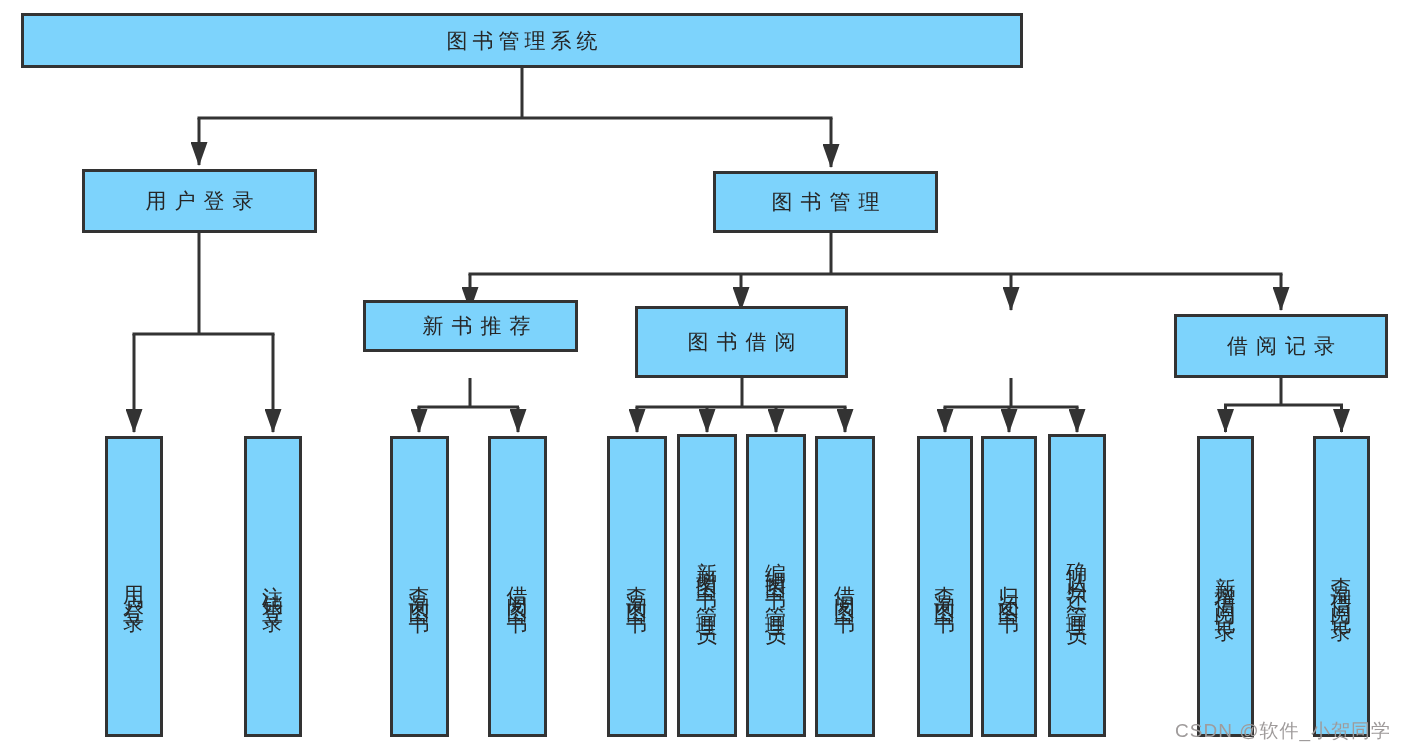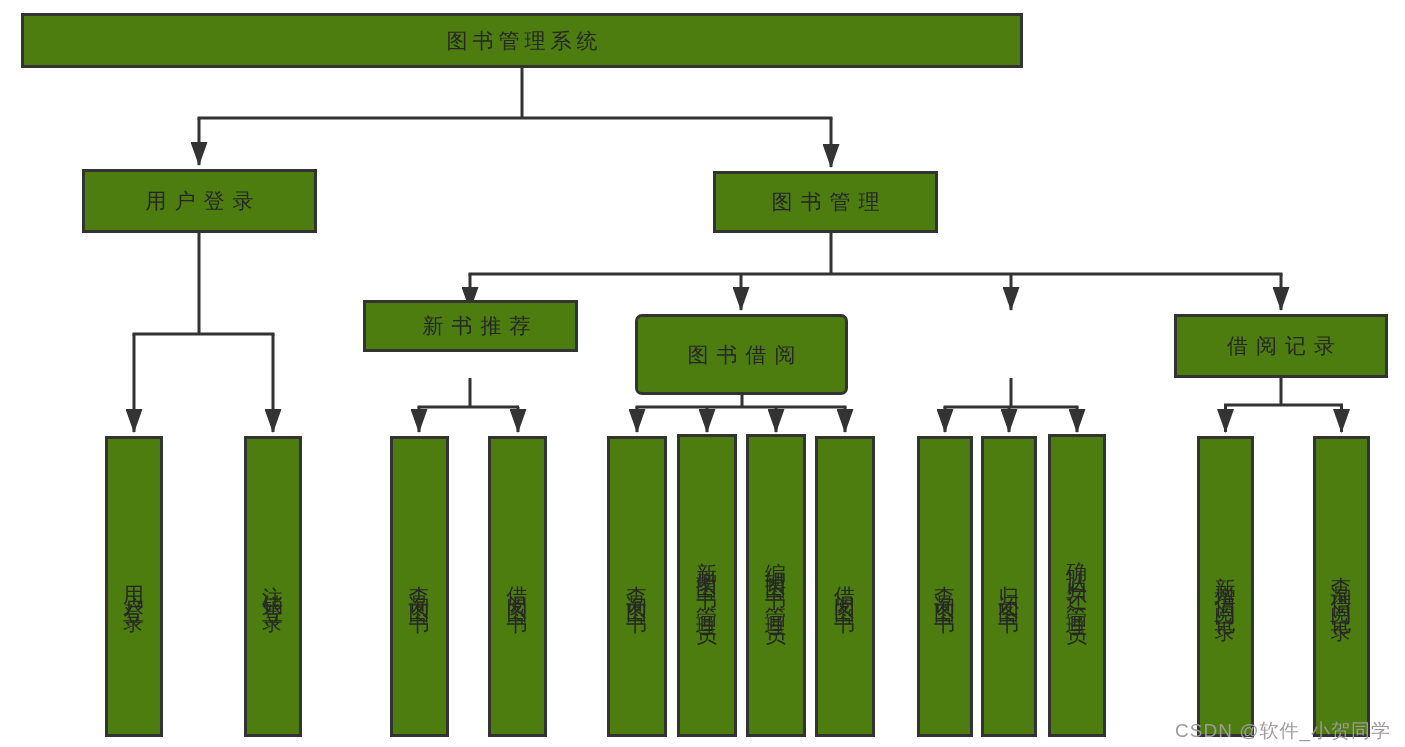--- a/index.html
+++ b/index.html
@@ -18,21 +18,21 @@
     background: #ffffff;
   }
   #connectors {
     position: absolute;
     left: 0; top: 0;
     width: 1405px; height: 747px;
   }
   .node {
     position: absolute;
     box-sizing: border-box;
-    background: #4d7c0f;
+    background: #7dd3fc;
     border: 3px solid #333333;
     display: flex;
     align-items: center;
     justify-content: center;
     color: #262626;
   }
   .h-node span {
     font-size: 21px;
     letter-spacing: 8px;
     text-indent: 8px;
@@ -128,21 +128,21 @@
   <div class="node h-node" style="left:82px; top:169px; width:235px; height:64px;">
     <span>用户登录</span>
   </div>
   <div class="node h-node" style="left:713px; top:171px; width:225px; height:62px;">
     <span>图书管理</span>
   </div>
 
   <div class="node h-node" style="left:363px; top:300px; width:215px; height:52px;padding-left:12px;">
     <span>新书推荐</span>
   </div>
-  <div class="node h-node" style="left:635px; top:314px; width:213px; height:81px;border-radius:7px;">
+  <div class="node h-node" style="left:635px; top:306px; width:213px; height:72px;">
     <span>图书借阅</span>
   </div>
   <div class="node h-node" style="left:1174px; top:314px; width:214px; height:64px;">
     <span>借阅记录</span>
   </div>
 
   <div class="node v-node" style="left:105px; top:436px; width:58px; height:301px;">
     <span>用户登录</span>
   </div>
   <div class="node v-node" style="left:244px; top:436px; width:58px; height:301px;">

